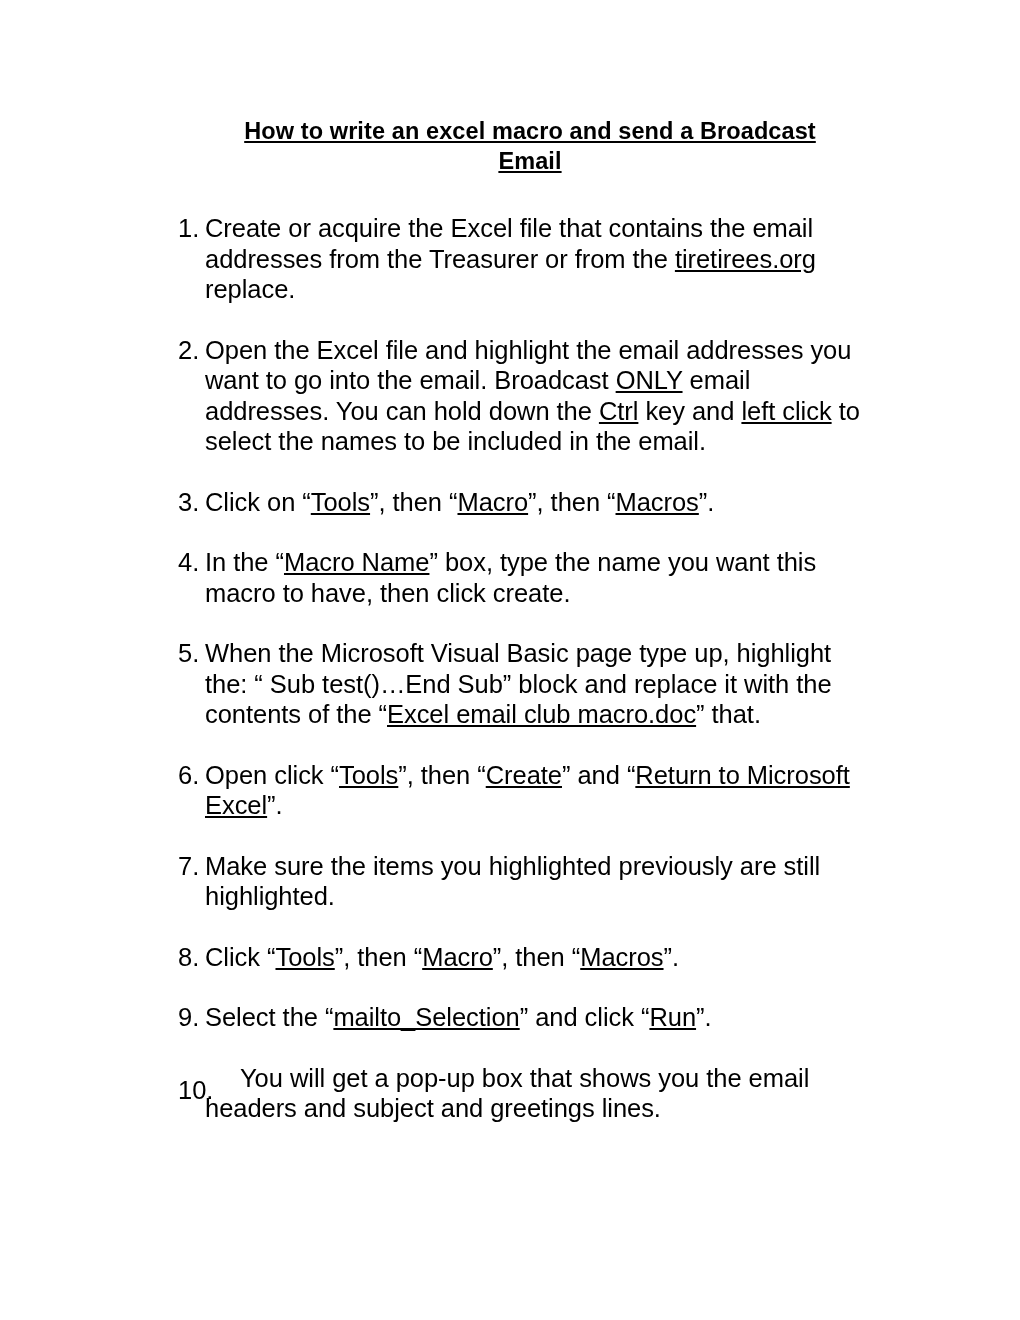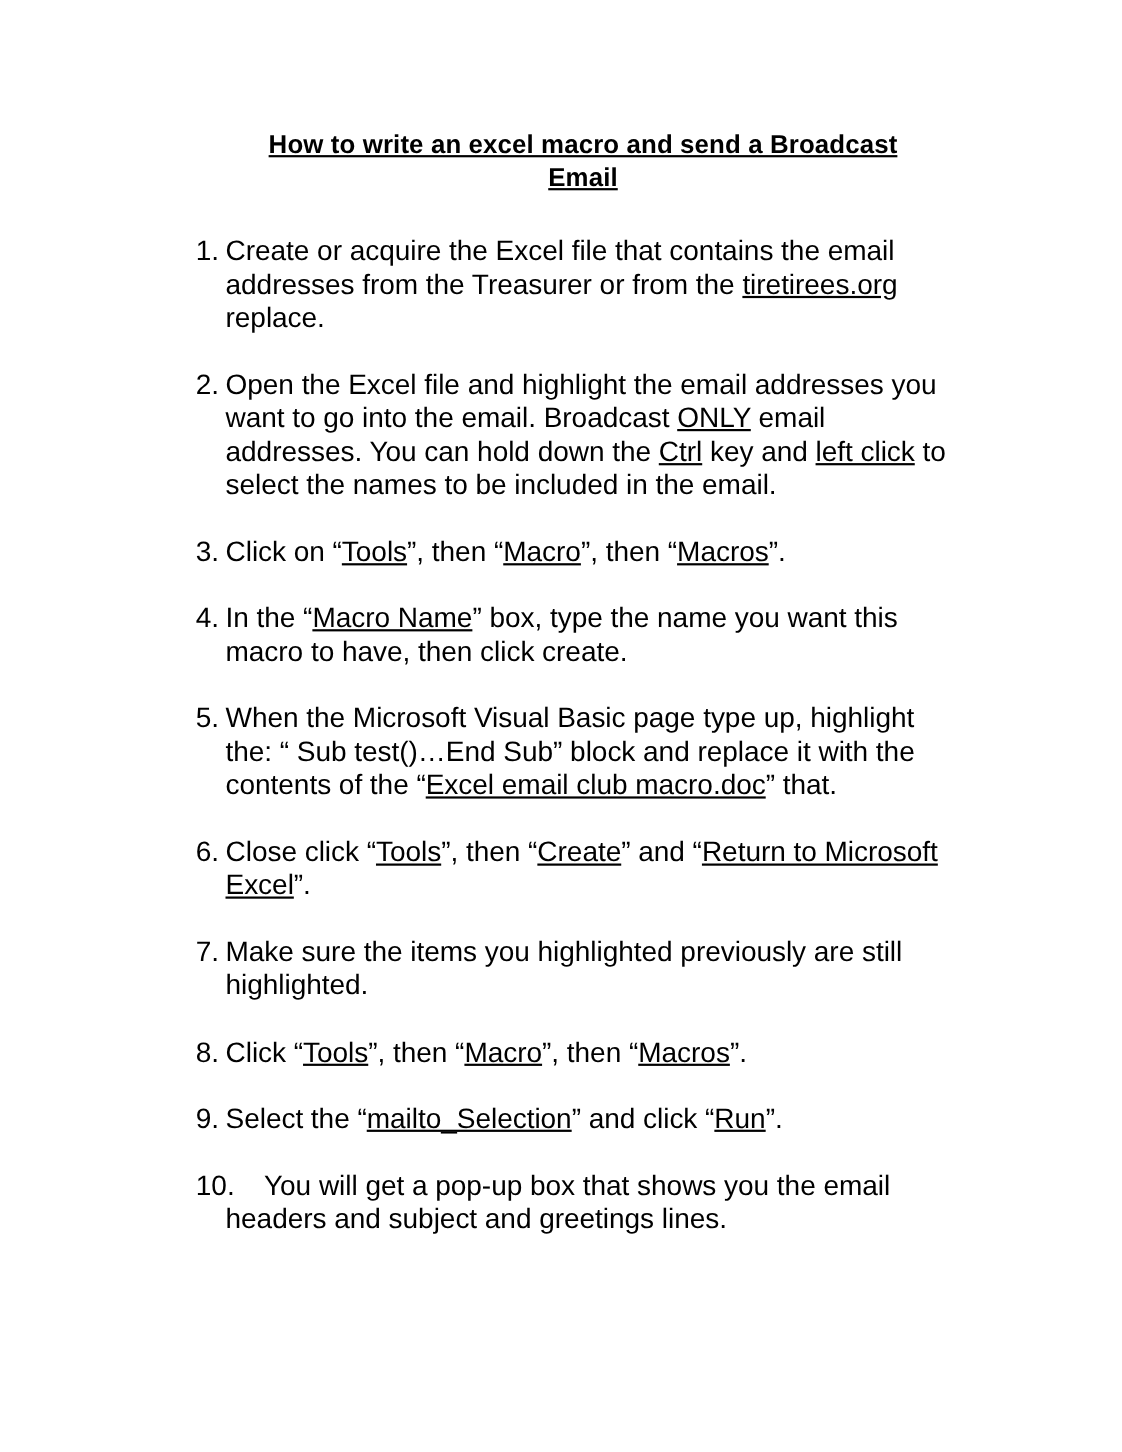--- a/index.html
+++ b/index.html
@@ -70,20 +70,21 @@
     top: 0;
     width: 27px;
     text-align: left;
     font-size: 25.5px;
     line-height: 30.5px;
     white-space: pre;
   }
   
   .step.wide .marker {
     width: 62px;
+    margin-top: 12px;
   }
   .step.wide {
     padding-left: 27px;
   }
   .step.wide .body {
     display: block;
     text-indent: 35px;
   }
 
   .step .body {
@@ -121,21 +122,21 @@
       <div class="step">
         <span class="marker">4.</span>
         <span class="body"><span>In the “</span><u>Macro Name</u><span>” box, type the name you want this macro to have, then click create.</span></span>
       </div>
       <div class="step">
         <span class="marker">5.</span>
         <span class="body"><span>When the Microsoft Visual Basic page type up, highlight the: “ Sub test()…End Sub” block and replace it with the contents of the “</span><u>Excel email club macro.doc</u><span>” that.</span></span>
       </div>
       <div class="step">
         <span class="marker">6.</span>
-        <span class="body"><span>Close click “</span><u>Tools</u><span>”, then “</span><u>Create</u><span>” and “</span><u>Return to Microsoft Excel</u><span>”.</span></span>
+        <span class="body"><span>Open click “</span><u>Tools</u><span>”, then “</span><u>Create</u><span>” and “</span><u>Return to Microsoft Excel</u><span>”.</span></span>
       </div>
       <div class="step">
         <span class="marker">7.</span>
         <span class="body"><span>Make sure the items you highlighted previously are still highlighted.</span></span>
       </div>
       <div class="step">
         <span class="marker">8.</span>
         <span class="body"><span>Click “</span><u>Tools</u><span>”, then “</span><u>Macro</u><span>”, then “</span><u>Macros</u><span>”.</span></span>
       </div>
       <div class="step">

